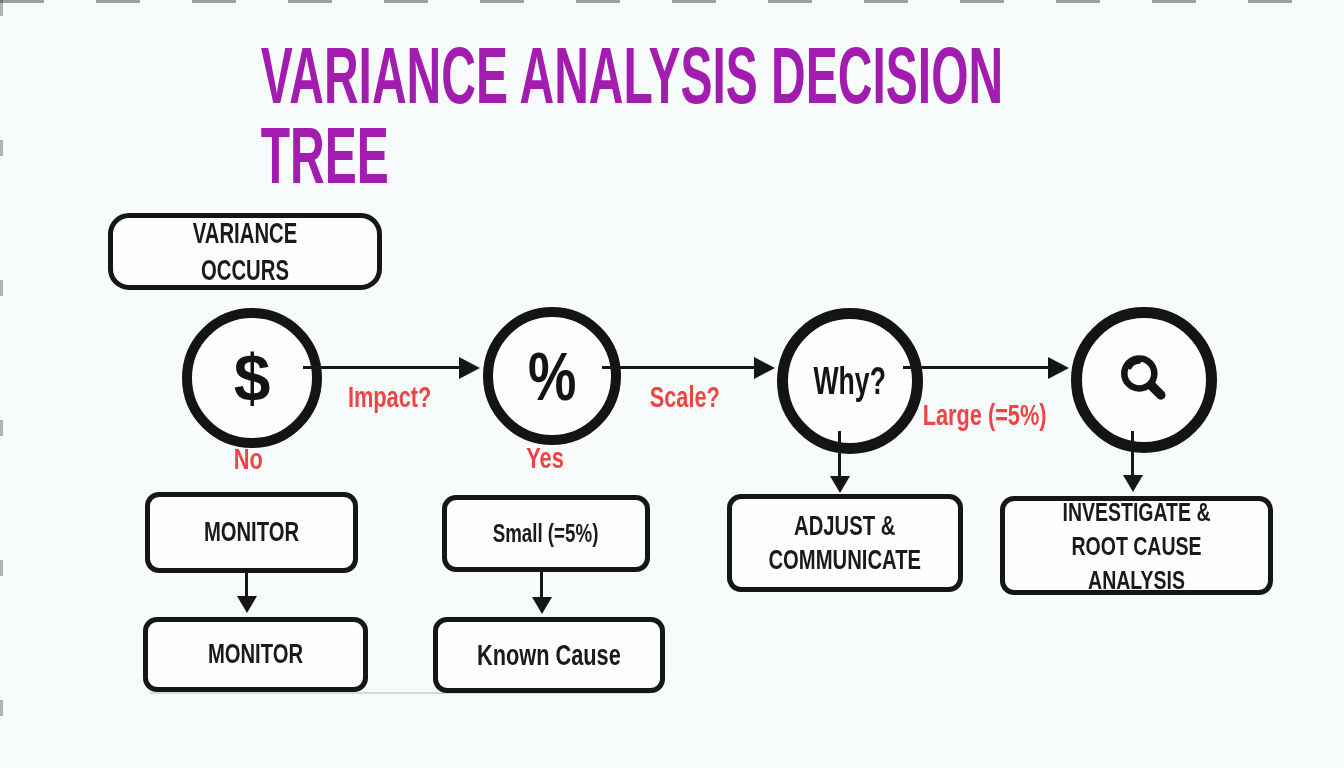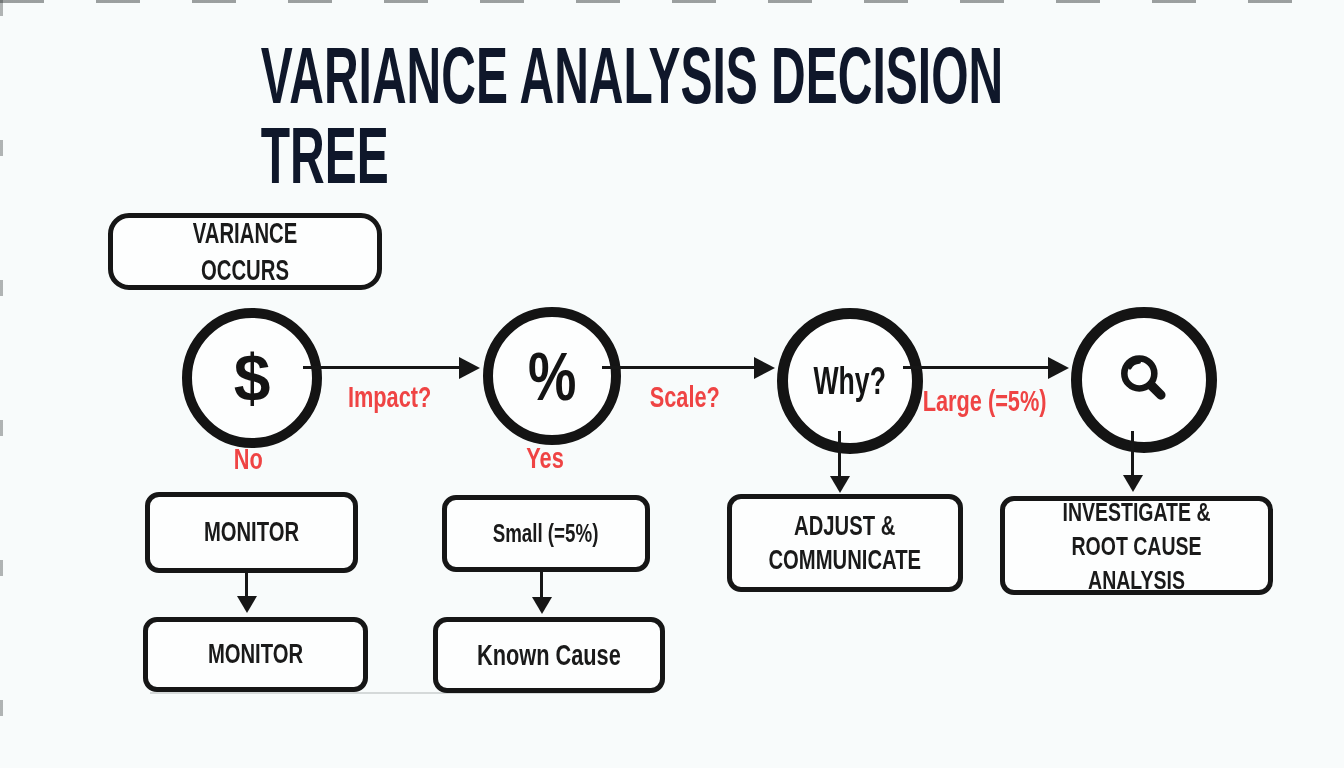--- a/index.html
+++ b/index.html
@@ -12,21 +12,21 @@
   
   .cx{display:inline-block;white-space:pre-line;transform-origin:50% 50%;}
   .cx60{transform:scaleX(0.60);}
   .cx70{transform:scaleX(0.70);}
   .cx75{transform:scaleX(0.75);}
   .cx80{transform:scaleX(0.80);}
 
   .title{
     position:absolute;left:0;top:70px;width:1304px;height:92px;
     display:flex;align-items:center;justify-content:center;
-    font-weight:700;font-size:80px;letter-spacing:0;line-height:1;color:#0f172a;
+    font-weight:700;font-size:80px;letter-spacing:0;line-height:1;color:#a21caf;
   }
 
   .rbox{
     position:absolute;border:5px solid #161616;border-radius:14px;background:#fdfefe;
     display:flex;align-items:center;justify-content:center;text-align:center;
     font-weight:700;line-height:1.25;color:#1a1a1a;
   }
   .circle{
     position:absolute;border-radius:50%;background:#fdfefe;border:10px solid #141414;
     display:flex;align-items:center;justify-content:center;
@@ -111,21 +111,21 @@
   <div class="harrow" style="left:903px;top:366px;width:145px;">
     <span class="head"></span>
   </div>
 
   <div class="elabel" style="left:310px;top:382px;width:160px;height:30px;">
     <span class="cx cx75">Impact?</span>
   </div>
   <div class="elabel" style="left:605px;top:382px;width:160px;height:30px;">
     <span class="cx cx75">Scale?</span>
   </div>
-  <div class="elabel" style="left:895px;top:386px;width:180px;height:30px;text-align:right;">
+  <div class="elabel" style="left:895px;top:400px;width:180px;height:30px;text-align:right;">
     <span class="cx cx75">Large (=5%)</span>
   </div>
 
   <div class="elabel" style="left:188px;top:444px;width:120px;height:30px;">
     <span class="cx cx75">No</span>
   </div>
   <div class="elabel" style="left:485px;top:443px;width:120px;height:30px;">
     <span class="cx cx75">Yes</span>
   </div>
 

